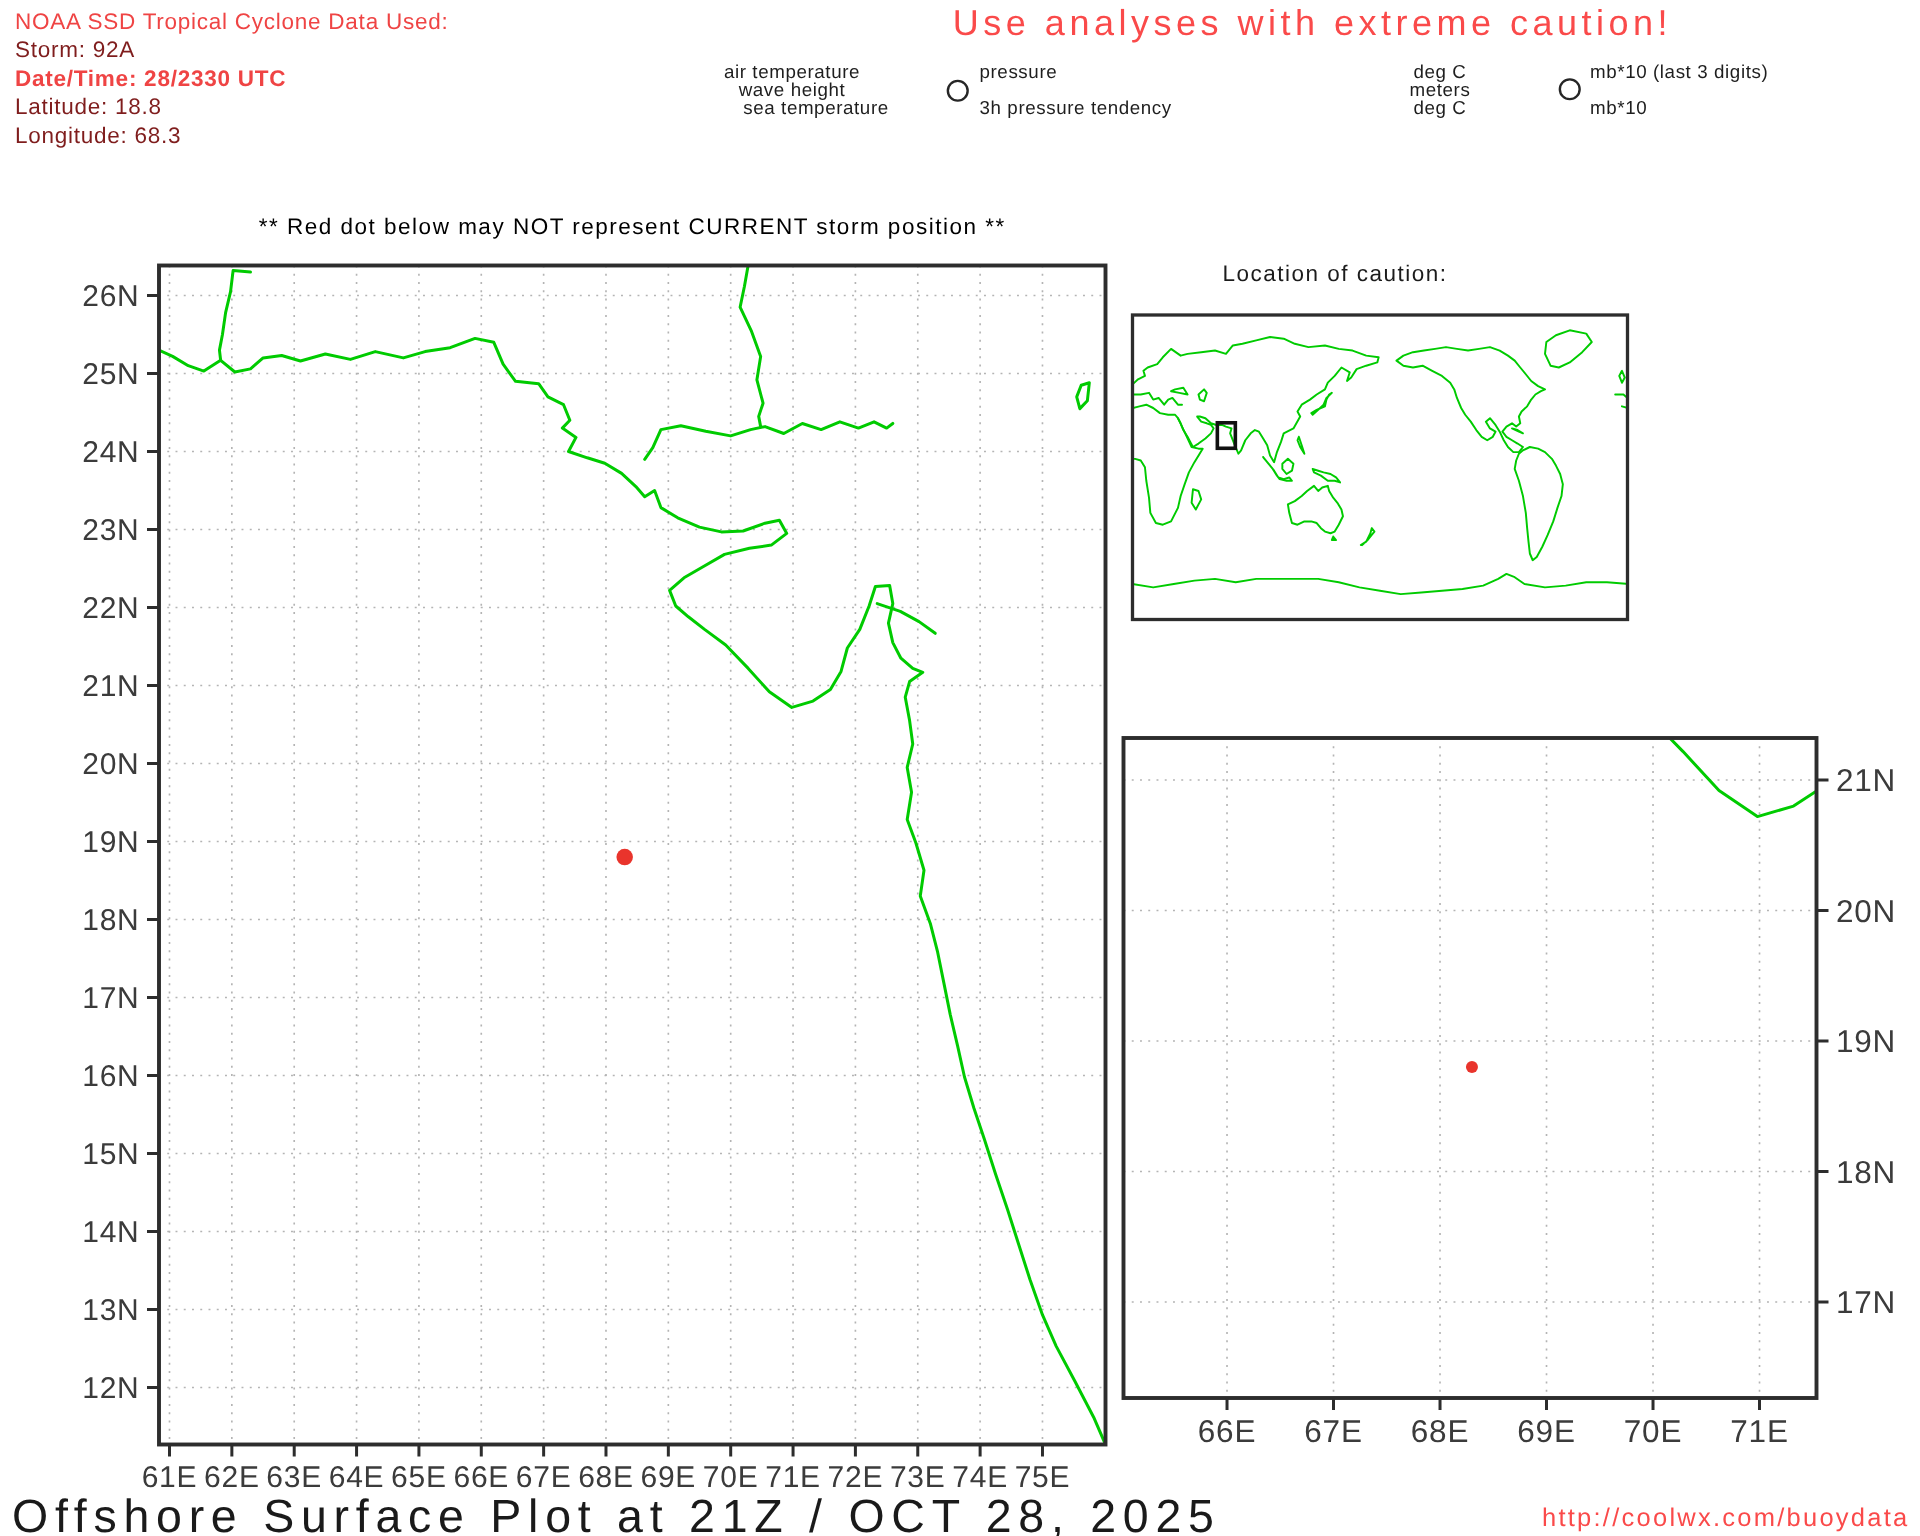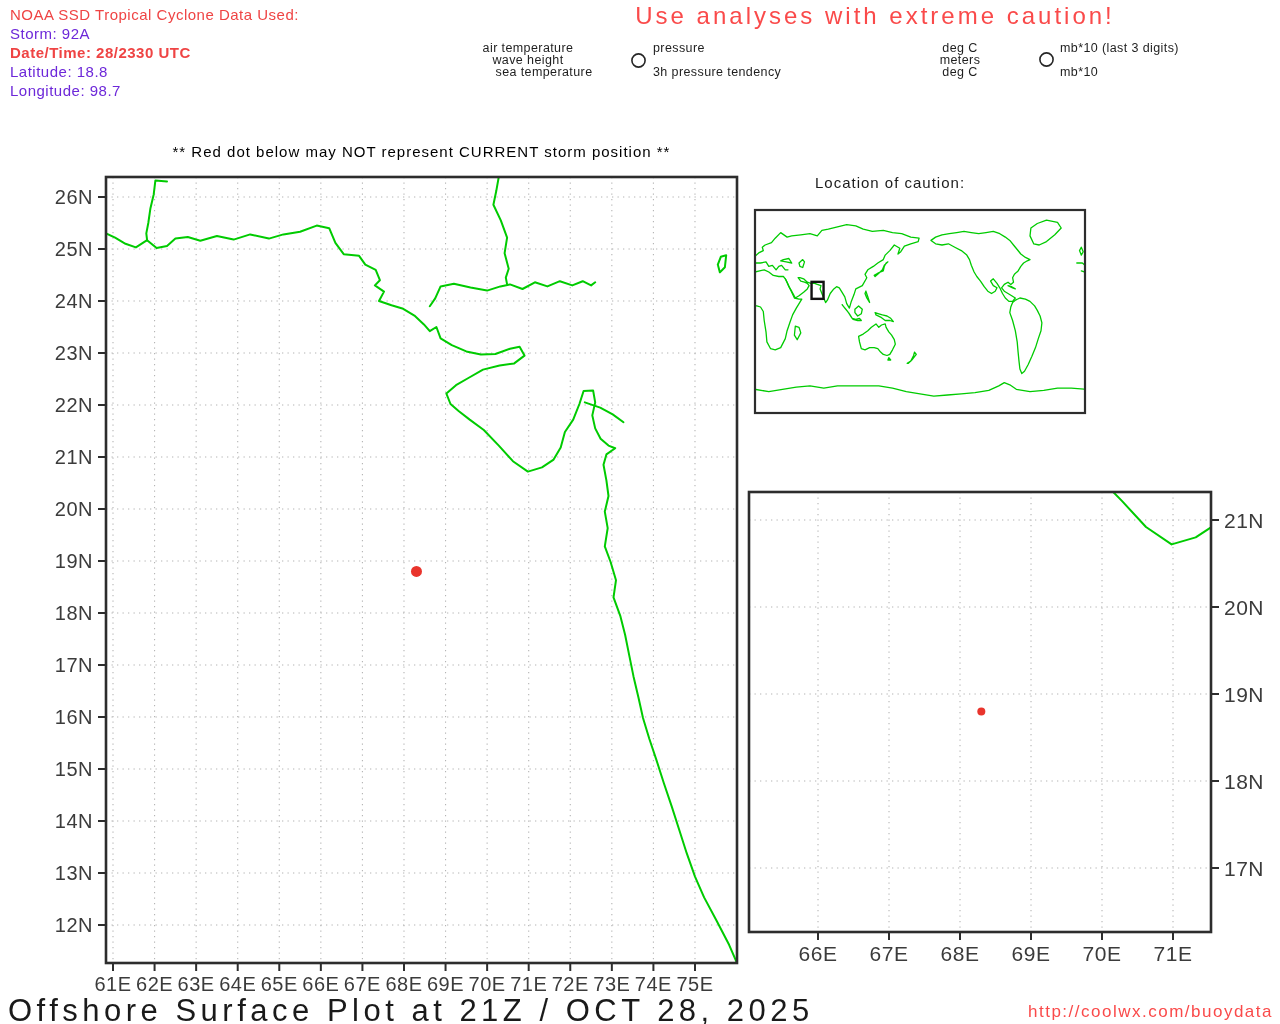--- a/index.html
+++ b/index.html
@@ -1,40 +1,40 @@
 <!DOCTYPE html>
 <html><head>
 <meta charset="utf-8">
 <style>
   html,body{margin:0;padding:0;background:#ffffff;}
   .canvas{position:relative;width:1280px;height:1024px;background:#ffffff;overflow:hidden;
           font-family:"Liberation Sans",sans-serif;}
   .txt{position:absolute;white-space:nowrap;}
-  .info-line{font-size:15px;letter-spacing:.5px;color:#6d28d9;}
+  .info-line{font-size:15px;letter-spacing:.5px;color:#7f1d1d;}
   .red{color:#ef4444;}
   .bold{font-weight:bold;}
   .caution{font-size:24px;letter-spacing:3px;color:#fa4a4a;text-align:center;}
   .legend{font-size:12.5px;letter-spacing:.4px;color:#1e1e1e;}
   .r-align{text-align:center;}
   .warning{font-size:15px;letter-spacing:1px;color:#000000;text-align:center;}
   .loc-title{font-size:15px;letter-spacing:1px;color:#1c1c1c;text-align:center;}
   .footer-title{font-size:31px;letter-spacing:4.5px;color:#1a1a1a;}
   .footer-url{font-size:17px;letter-spacing:1.5px;color:#fa4a4a;}
   svg text{font-family:"Liberation Sans",sans-serif;}
 </style>
 </head>
 <body>
 
 <div class="canvas">
 
   <div class="txt info-line red" style="left:10px;top:6px;">NOAA SSD Tropical Cyclone Data Used:</div>
   <div class="txt info-line" style="left:10px;top:25px;">Storm: 92A</div>
   <div class="txt info-line red bold" style="left:10px;top:44px;text-align:center;">Date/Time: 28/2330 UTC</div>
   <div class="txt info-line" style="left:10px;top:63px;">Latitude: 18.8</div>
-  <div class="txt info-line" style="left:10px;top:82px;">Longitude: 98.7</div>
+  <div class="txt info-line" style="left:10px;top:82px;">Longitude: 68.3</div>
 
   <div class="txt caution" style="left:620px;top:2px;width:510px;">Use analyses with extreme caution!</div>
 
   <div class="txt legend r-align" style="left:428px;top:41px;width:200px;">air temperature</div>
   <div class="txt legend r-align" style="left:428px;top:53px;width:200px;">wave height</div>
   <div class="txt legend r-align" style="left:444px;top:65px;width:200px;">sea temperature</div>
   <div class="txt legend" style="left:653px;top:41px;text-align:right;">pressure</div>
   <div class="txt legend" style="left:653px;top:65px;">3h pressure tendency</div>
   <svg class="txt" style="left:630px;top:52px;" width="17" height="17">
     <circle cx="8.5" cy="8.5" r="6.6" fill="none" stroke="#262626" stroke-width="1.6"></circle>

